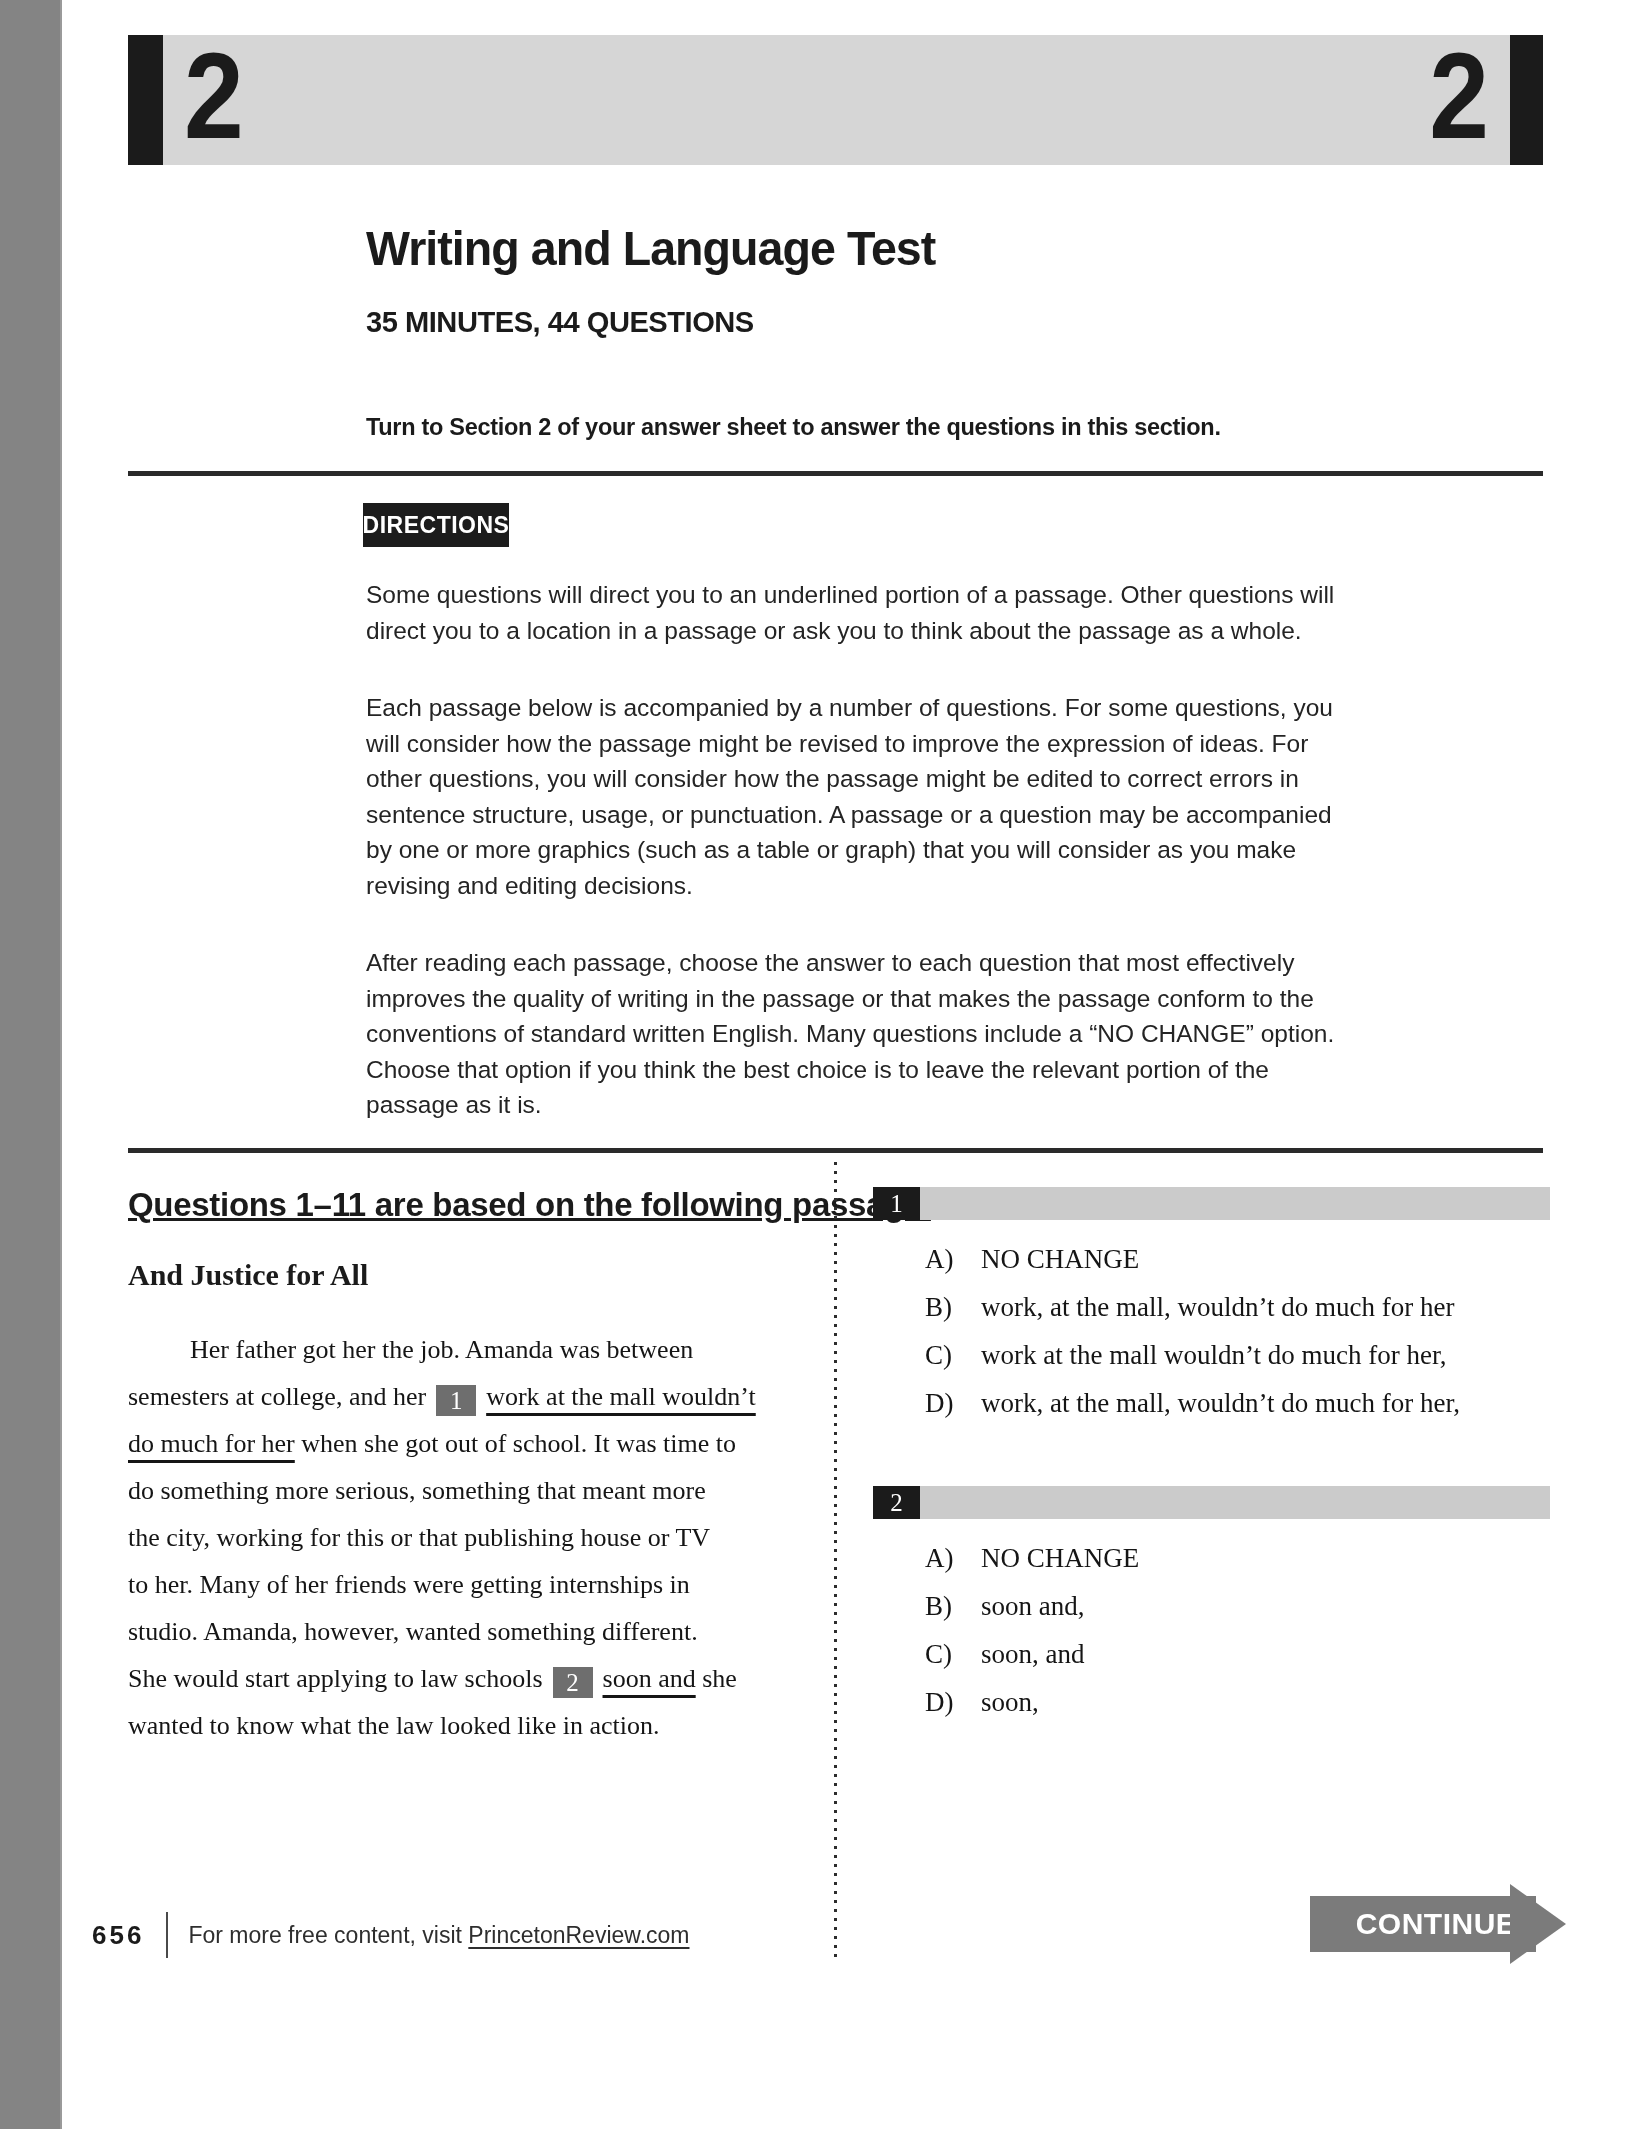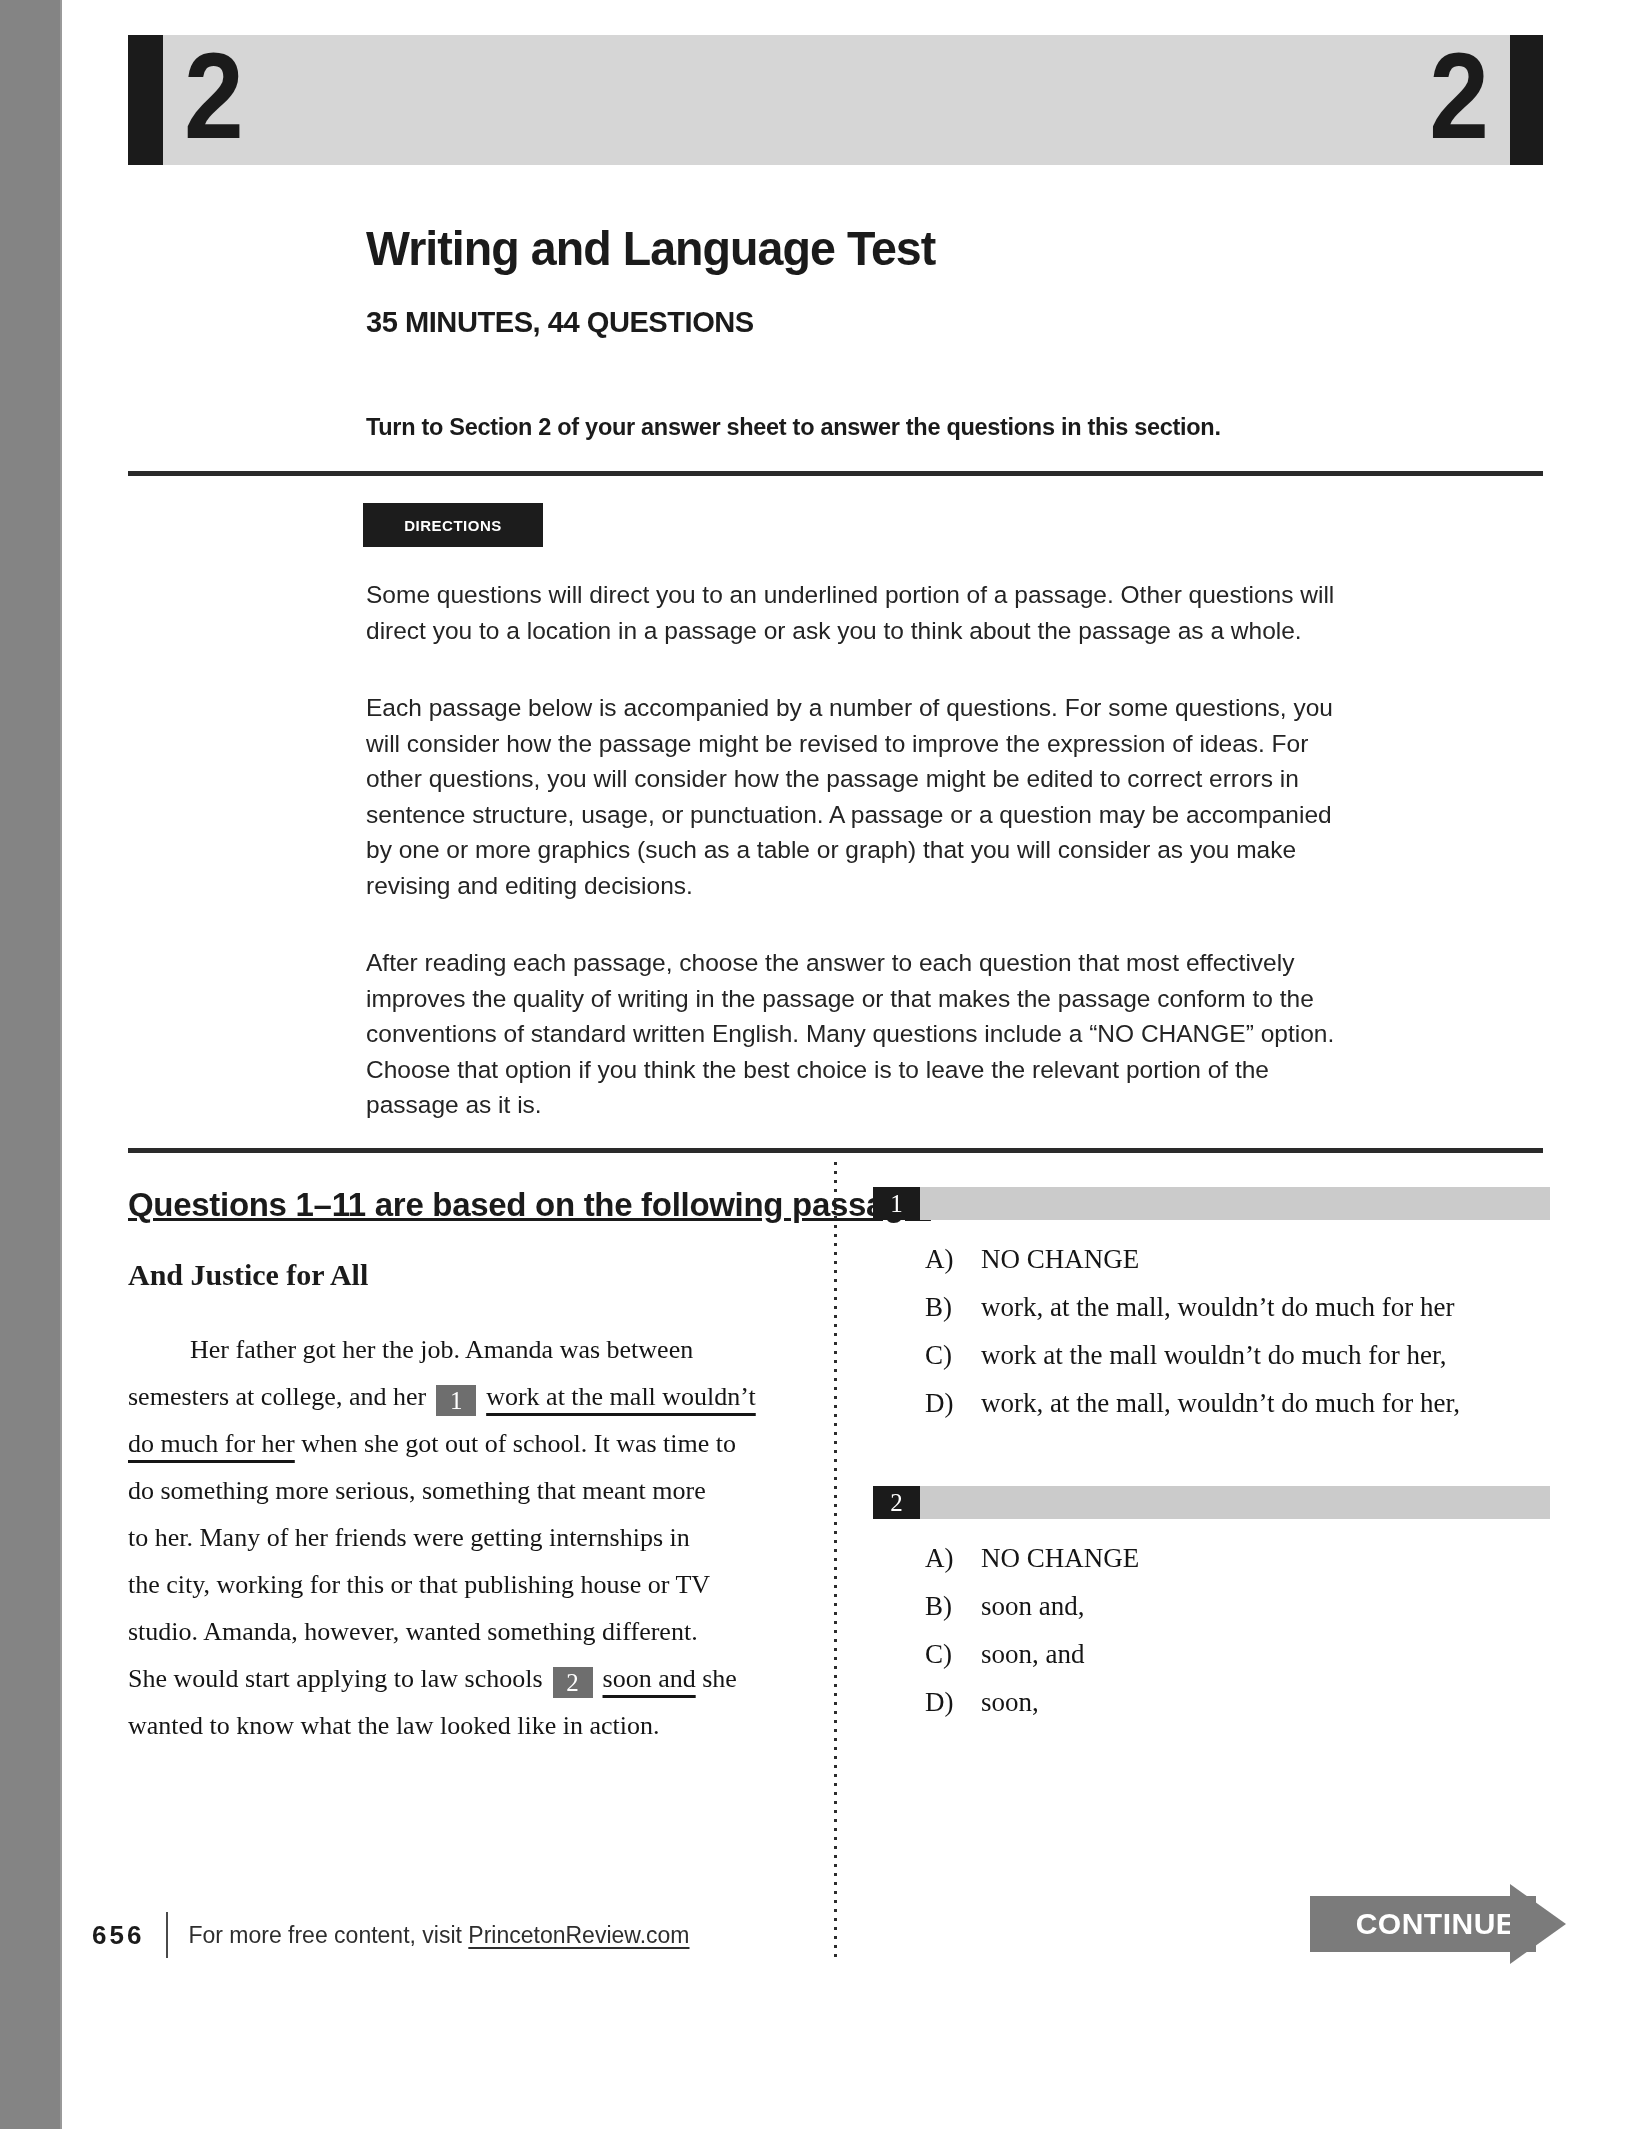--- a/index.html
+++ b/index.html
@@ -21,22 +21,22 @@
   .page-title{position:absolute;left:366px;top:220px;font-size:49px;font-weight:bold;letter-spacing:-1px;
               transform:scaleX(.95);transform-origin:left center;white-space:nowrap;}
   .page-subtitle{position:absolute;left:366px;top:305px;font-size:30px;font-weight:bold;letter-spacing:-0.5px;
               transform:scaleX(.97);transform-origin:left center;white-space:nowrap;}
   .turnto{position:absolute;left:366px;top:414px;font-size:23.5px;font-weight:bold;letter-spacing:-0.3px;white-space:nowrap;}
 
   .rule{position:absolute;left:128px;width:1415px;height:5px;background:#2a2a2a;}
   .rule1{top:471px;}
   .rule2{top:1148px;}
 
-  .dirbox{position:absolute;left:363px;top:503px;width:180px;height:44px;background:#1c1c1c;color:#fff;
-          display:flex;align-items:center;justify-content:center;font-size:15px;font-weight:bold;letter-spacing:.5px;}
+  .dirbox{position:absolute;left:363px;top:503px;width:146px;height:44px;background:#1c1c1c;color:#fff;
+          display:flex;align-items:center;justify-content:center;font-size:23px;font-weight:bold;letter-spacing:.5px;}
 
   .directions{position:absolute;left:366px;top:577px;width:1030px;font-size:24.5px;line-height:35.5px;color:#242424;}
   .directions p{margin:0 0 42px 0;white-space:pre-line;}
 
   
   .qintro{position:absolute;left:128px;top:1186px;font-size:33px;font-weight:bold;letter-spacing:-0.3px;white-space:nowrap;text-decoration:underline;}
   .passage-title{position:absolute;left:128px;top:1258px;font-family:"Liberation Serif",serif;
                  font-size:30px;font-weight:bold;white-space:nowrap;}
   .passage{position:absolute;left:128px;top:1326px;font-family:"Liberation Serif",serif;
            font-size:26px;line-height:47px;color:#151515;}
@@ -120,22 +120,22 @@
   <div class="passage">
     <div class="pline indent"><span>Her father got her the job. Amanda was between</span></div>
     <div class="pline">
       <span>semesters at college, and her</span><span class="qbox">1</span><span class="u">work at the mall wouldn’t</span>
     </div>
     <div class="pline">
       <span class="u">do much for her</span>
       <span>when she got out of school. It was time to</span>
     </div>
     <div class="pline">do something more serious, something that meant more</div>
+    <div class="pline">the city, working for this or that publishing house or TV</div>
     <div class="pline">to her. Many of her friends were getting internships in</div>
-    <div class="pline">the city, working for this or that publishing house or TV</div>
     <div class="pline">studio. Amanda, however, wanted something different.</div>
     <div class="pline">
       <span>She would start applying to law schools</span><span class="qbox">2</span><span class="u">soon and</span>
       <span>she</span>
     </div>
     <div class="pline">wanted to know what the law looked like in action.</div>
   </div>
 
   <div class="divider"></div>
 

